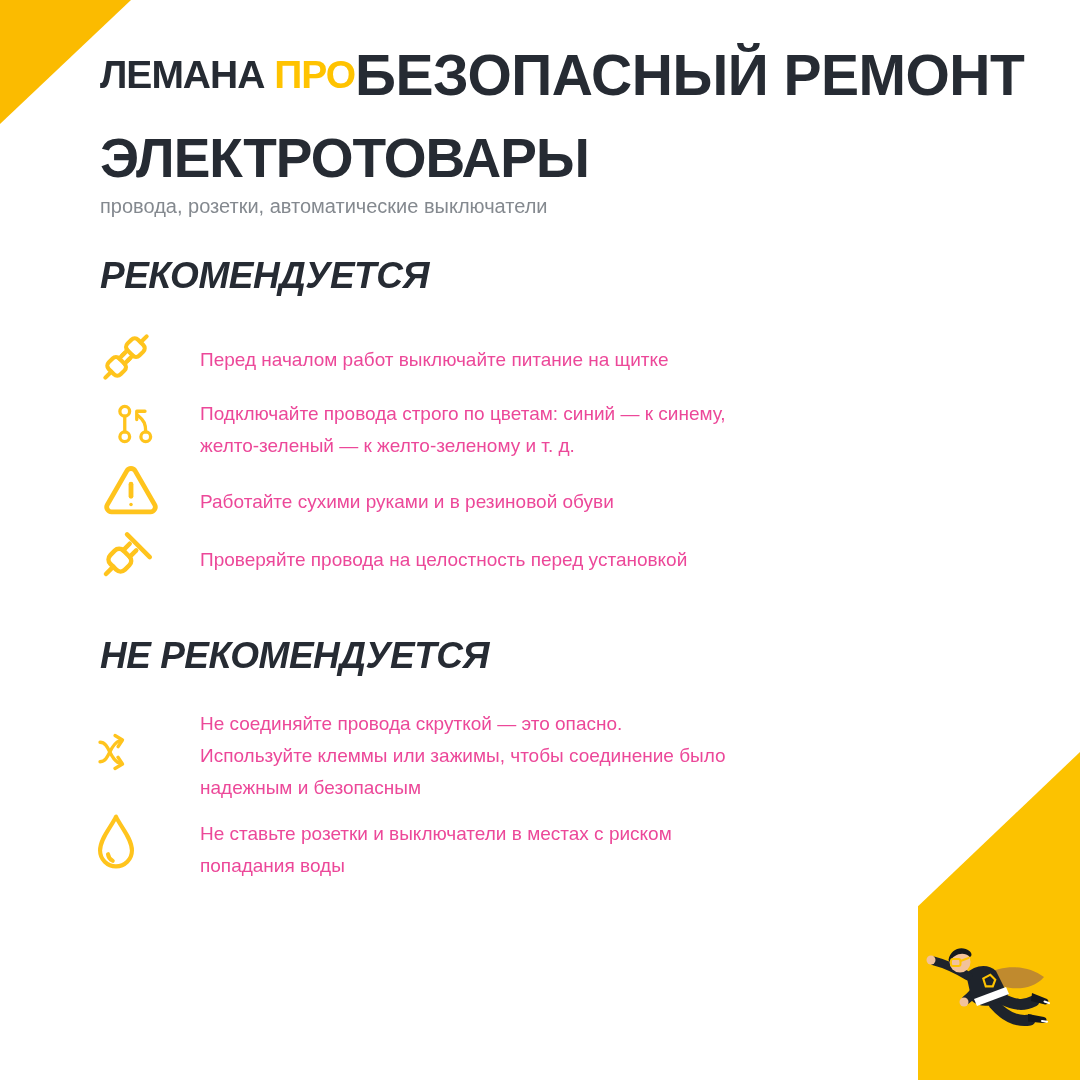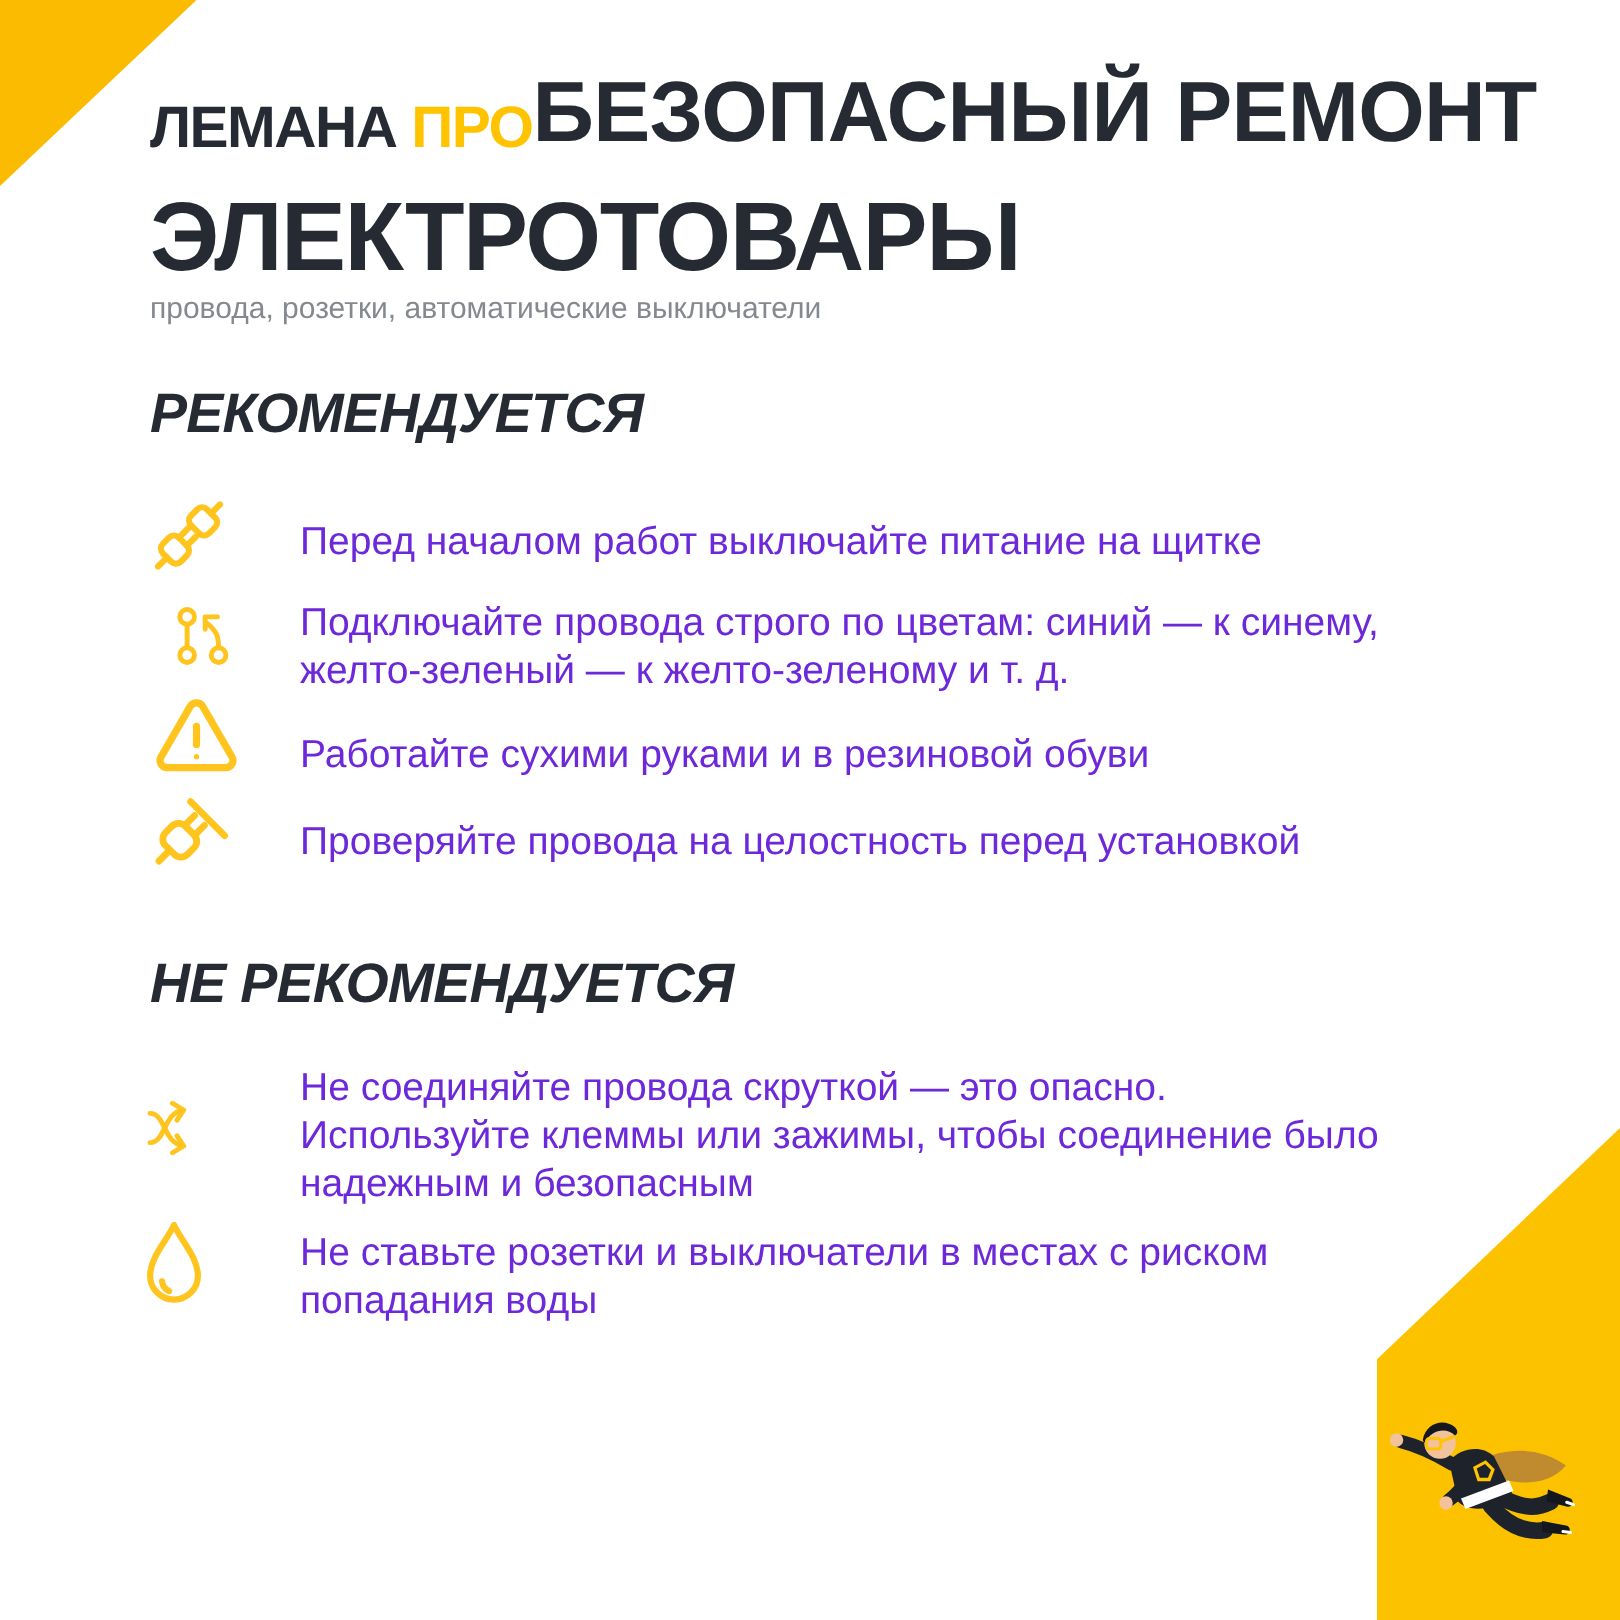--- a/index.html
+++ b/index.html
@@ -19,47 +19,47 @@
     clip-path:polygon(0 0,100% 0,0 100%);
   }
   .corner-br{
     position:absolute;right:0;bottom:0;width:162px;height:328px;
     background:#fcc200;
     clip-path:polygon(0 47%,100% 0,100% 100%,0 100%);
   }
   
   .header{
     position:absolute;left:100px;right:92px;top:42px;
-    display:flex;justify-content:space-between;align-items:flex-end;
+    display:flex;justify-content:space-between;align-items:center;
   }
   .logo{font-size:39px;font-weight:800;letter-spacing:-1px;white-space:nowrap;}
   .logo .accent{color:#ffc300;}
   .poster-title{
     margin:0;font-size:57px;font-weight:800;letter-spacing:-0.5px;white-space:nowrap;
   }
   
   .intro-heading{
     position:absolute;left:100px;top:130px;margin:0;
-    font-size:65px;line-height:56px;font-weight:800;letter-spacing:-1px;
+    font-size:55px;line-height:56px;font-weight:800;letter-spacing:-1px;
   }
   .intro-sub{
     position:absolute;left:100px;top:189px;margin:0;
     font-size:20px;line-height:34px;color:#84898f;font-weight:400;
   }
   
   .section-title{
     position:absolute;left:100px;margin:0;
     font-size:37px;line-height:40px;font-weight:800;letter-spacing:-0.5px;font-style:italic;
   }
   #rec-title{top:256px;}
   #notrec-title{top:636px;}
   
   .item-text{
     position:absolute;left:200px;margin:0;
-    font-size:26px;line-height:32px;color:#6d28d9;
+    font-size:19px;line-height:32px;color:#ec4899;
     white-space:pre-line;font-weight:400;
   }
   .icon-box{position:absolute;}
   .icon-box svg{display:block;width:100%;height:100%;}
   .ic{stroke:#ffc41d;stroke-width:4.4;fill:none;stroke-linecap:round;stroke-linejoin:round;}
   
   .mascot{position:absolute;left:920px;top:938px;width:134px;height:100px;}
   .mascot svg{display:block;width:100%;height:100%;}
 </style>
 </head>

